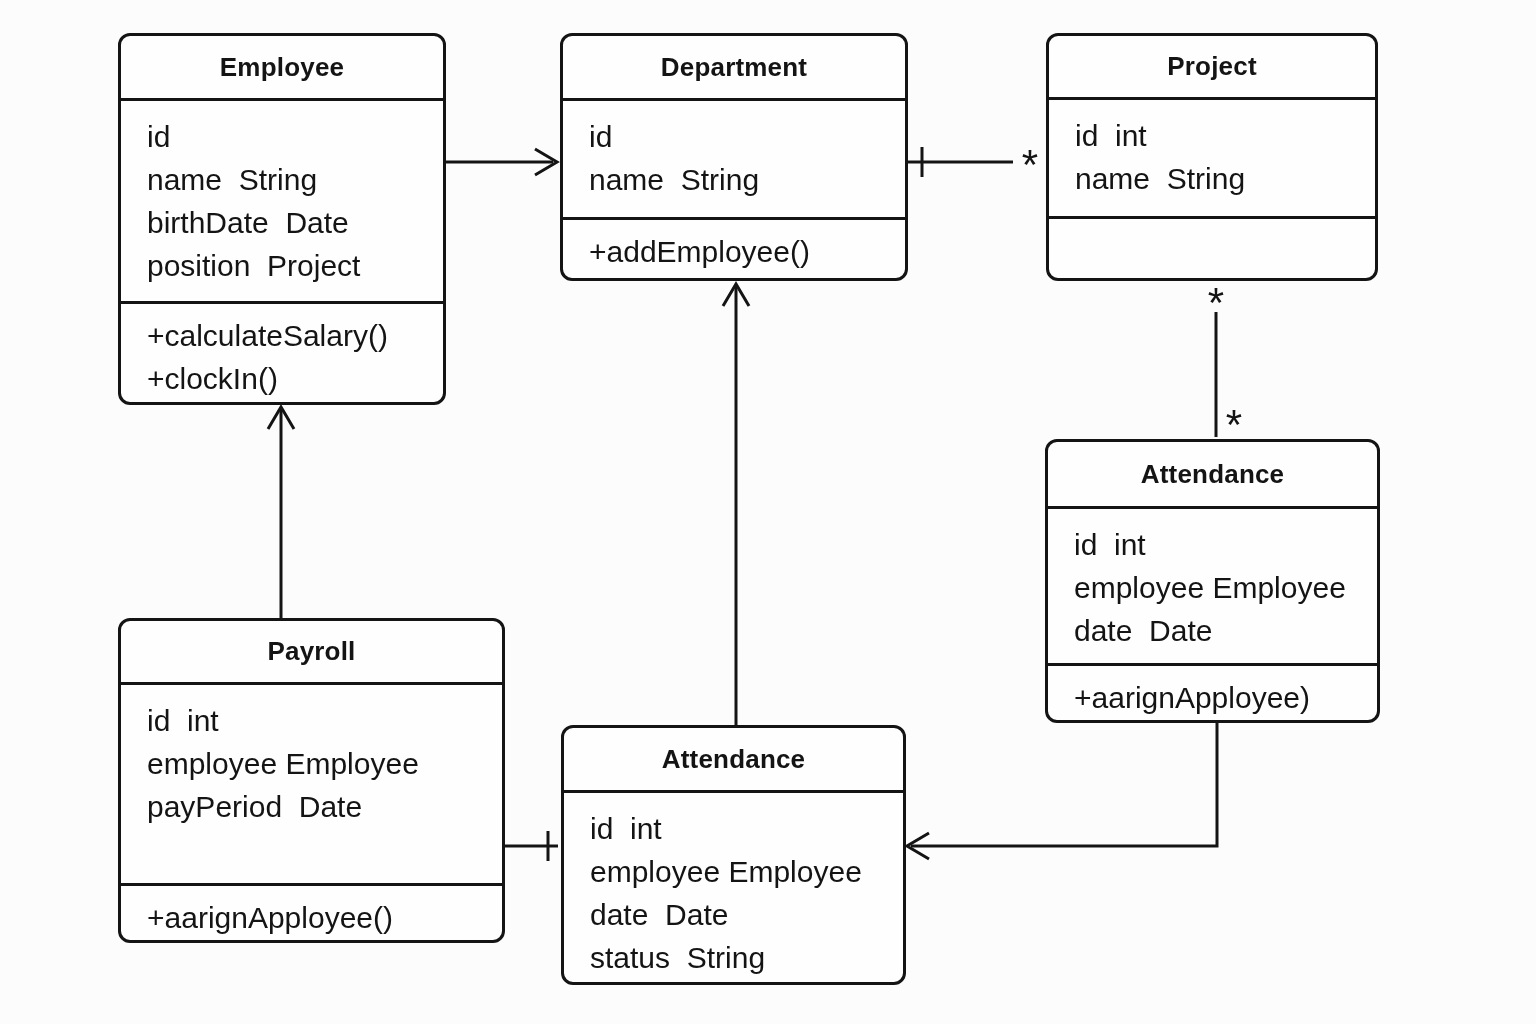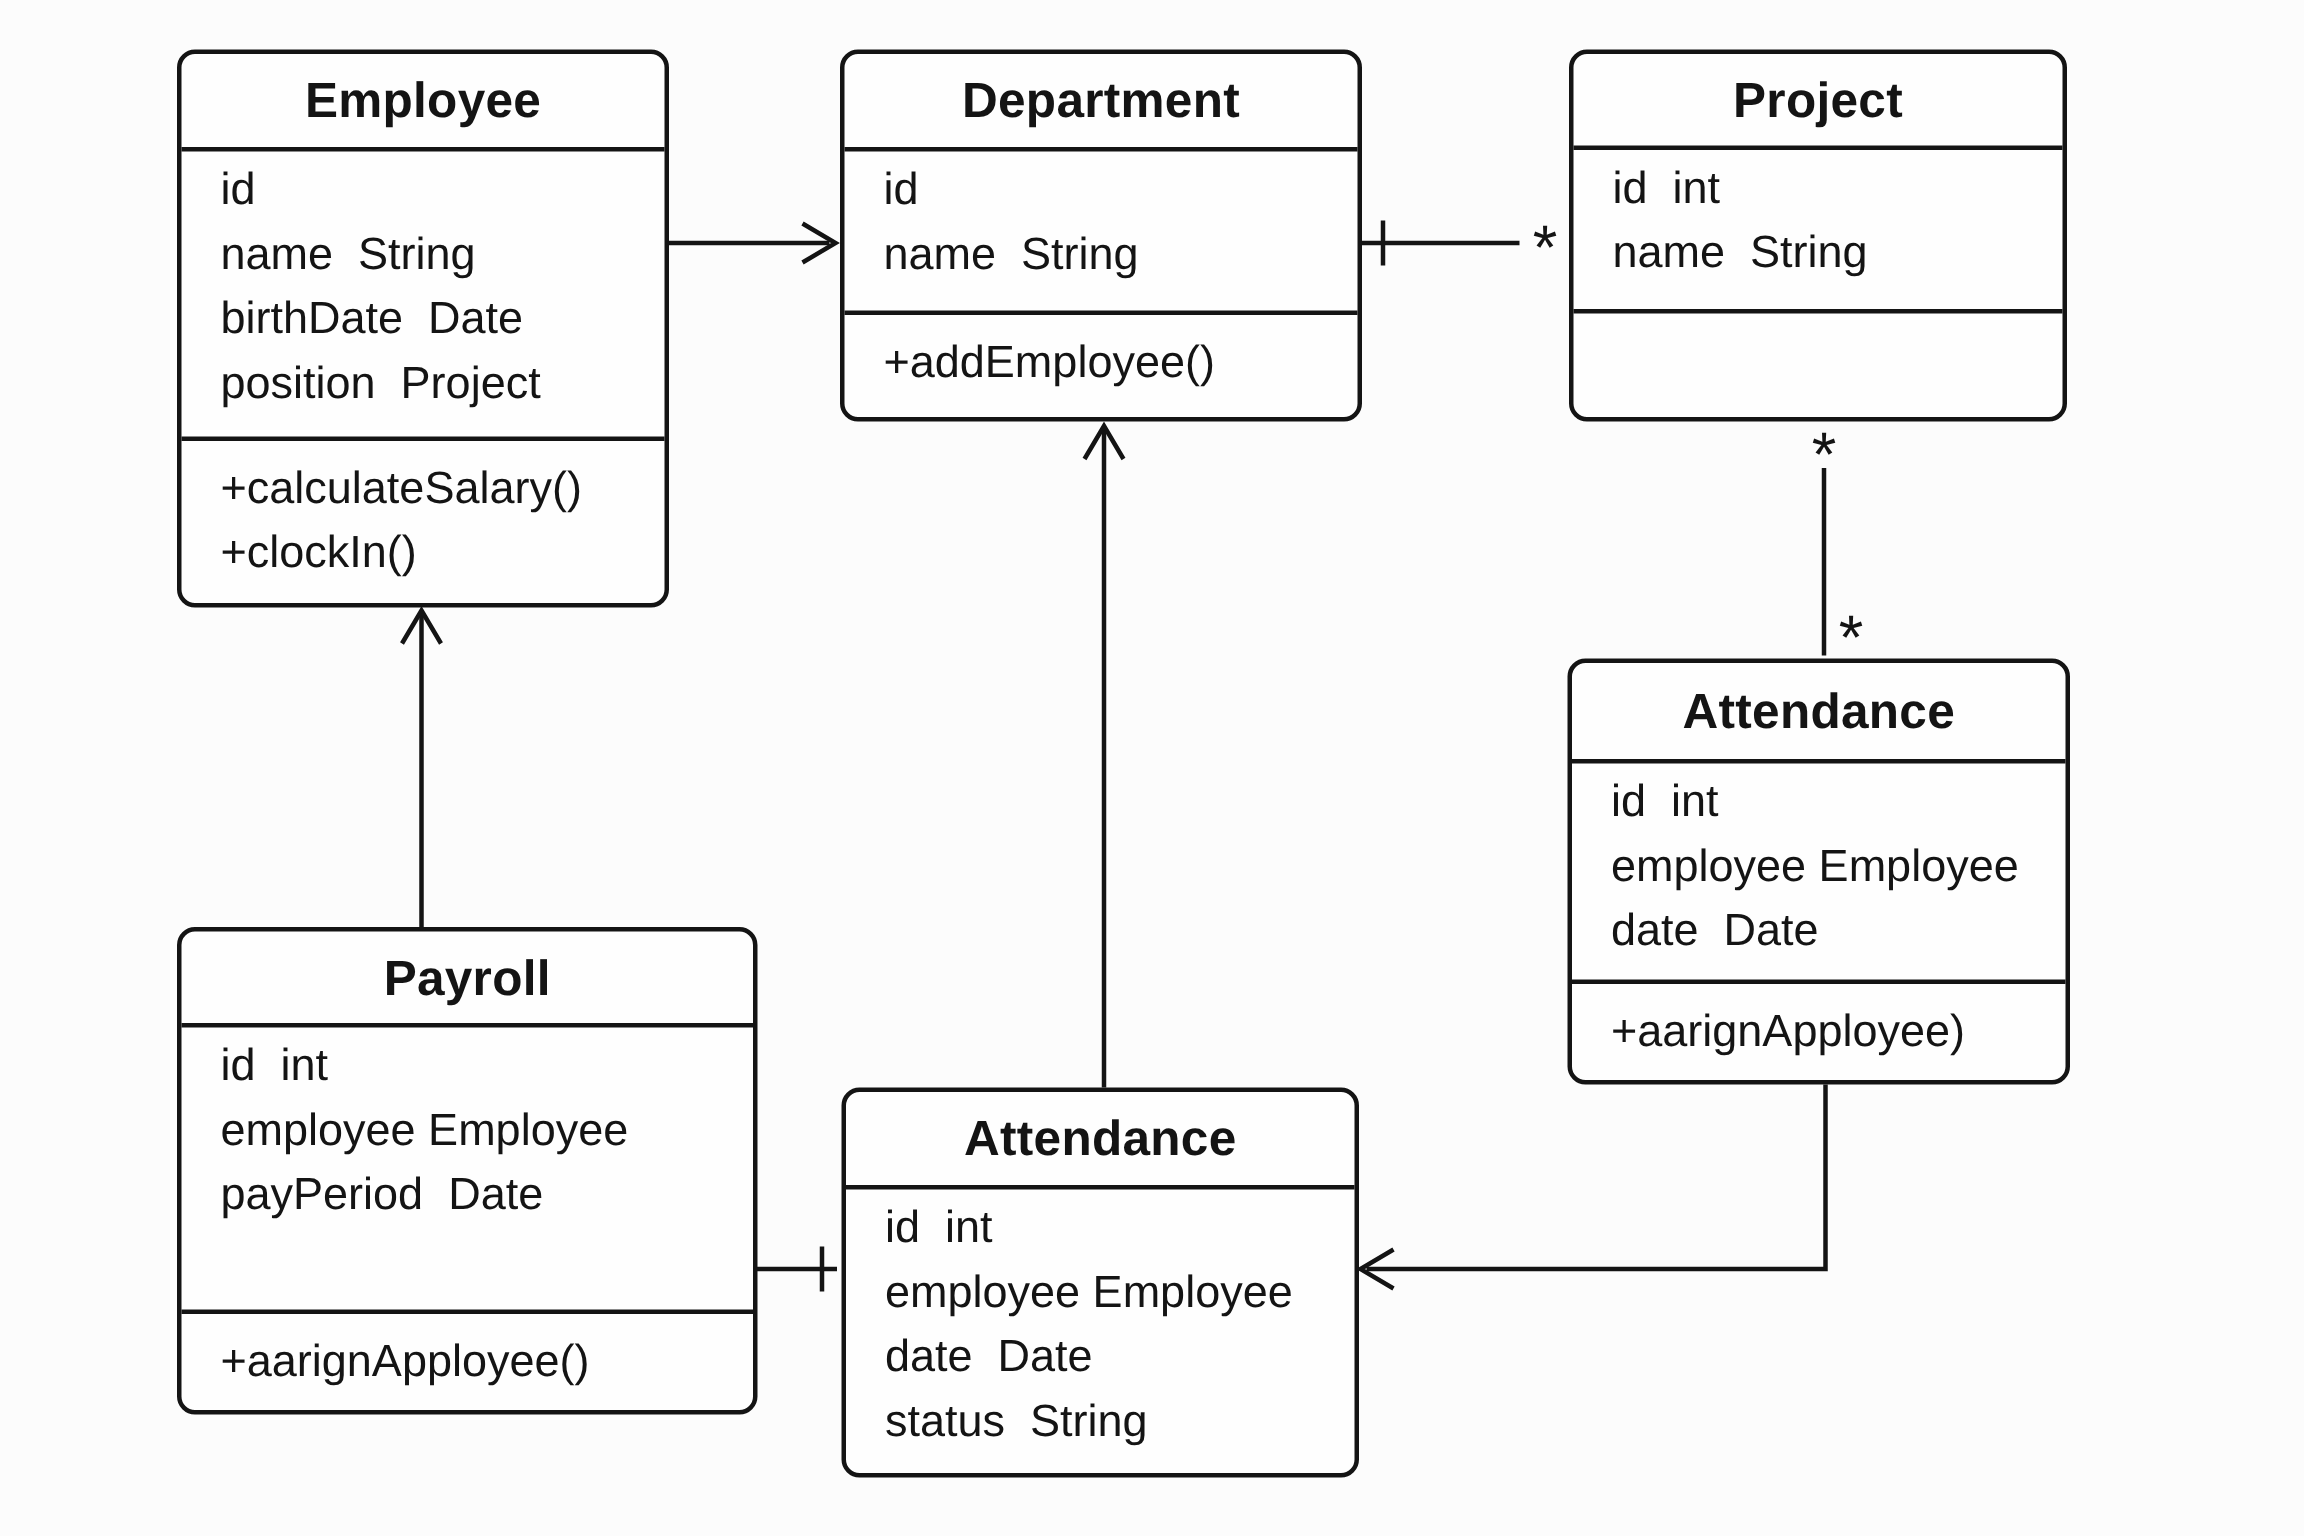--- a/index.html
+++ b/index.html
@@ -36,29 +36,29 @@
     border-radius: 12px;
     display: flex;
     flex-direction: column;
   }
   .cls-title {
     box-sizing: content-box;
     border-bottom: 3px solid #141414;
     display: flex;
     align-items: center;
     justify-content: center;
-    font-size: 33px;
+    font-size: 26px;
     font-weight: 600;
     letter-spacing: 0.2px;
     flex: 0 0 auto;
   }
   .cls-sec {
     box-sizing: content-box;
     flex: 0 0 auto;
-    padding: 4px 0 0 26px;
+    padding: 14px 0 0 26px;
   }
   .cls-sec.with-divider {
     border-bottom: 3px solid #141414;
   }
   .cls-sec.methods {
     padding-top: 10px;
     flex: 1 1 auto;
   }
   .line {
     font-size: 30px;

